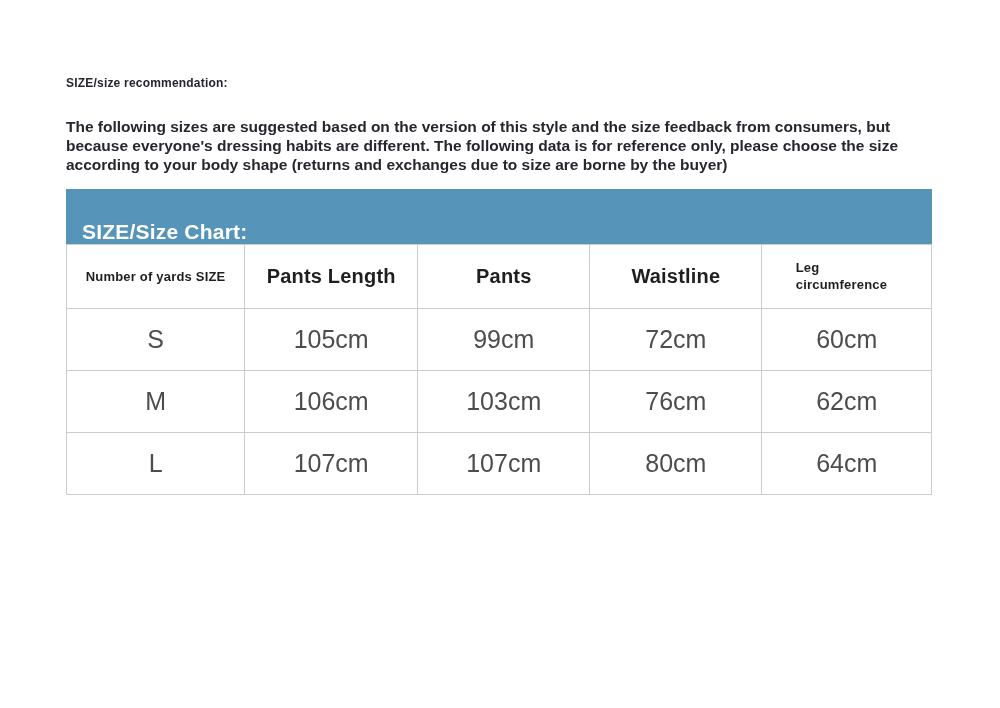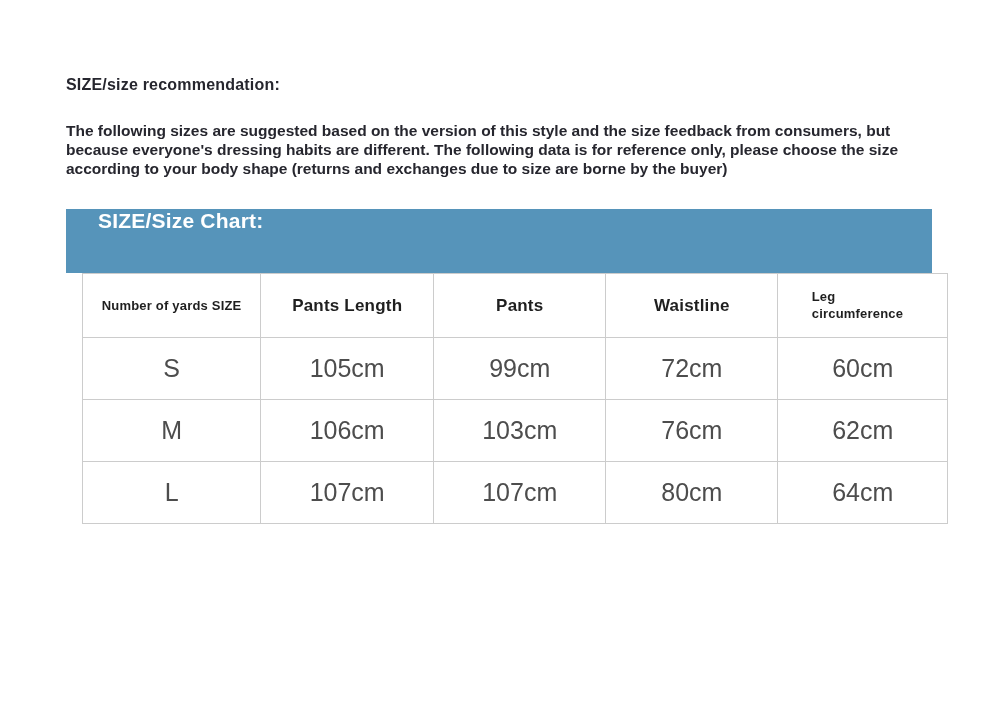--- a/index.html
+++ b/index.html
@@ -16,64 +16,63 @@
     overflow: hidden;
   }
   .content {
     position: absolute;
     left: 66px;
     top: 76px;
     width: 866px;
   }
   .page-title {
     margin: 0 0 27px 0;
-    font-size: 16px;
+    font-size: 12px;
     font-weight: bold;
     color: #26262e;
     letter-spacing: 0.2px;
   }
   .intro-paragraph {
-    margin: 0 0 31px 0;
+    margin: 0 0 15px 0;
     font-size: 15.5px;
     font-weight: bold;
     line-height: 19px;
     color: #26262e;
   }
   .chart-banner {
-    height: 64px;
+    height: 55px;
     background: #5694ba;
     display: flex;
-    align-items: flex-start;
-    padding-left: 32px;
+    align-items: flex-end;
+    padding-left: 16px;
     box-sizing: border-box;
   }
   .chart-banner-title {
     color: #ffffff;
     font-size: 21px;
     font-weight: bold;
     letter-spacing: 0.2px;
   }
   table.size-table {
     width: 100%;
     border-collapse: collapse;
     table-layout: fixed;
-    margin-left: 16px;
   }
   .size-table th,
   .size-table td {
     border: 1px solid #cccccc;
     text-align: center;
     vertical-align: middle;
     padding: 0;
   }
   .size-table thead th {
     height: 63px;
     color: #1f1f1f;
     font-weight: bold;
-    font-size: 17px;
+    font-size: 20px;
     letter-spacing: 0.2px;
   }
   .size-table thead th.th-small {
     font-size: 13px;
   }
   .leg-wrap {
     display: inline-block;
     width: 102px;
     text-align: left;
     line-height: 1.3;

